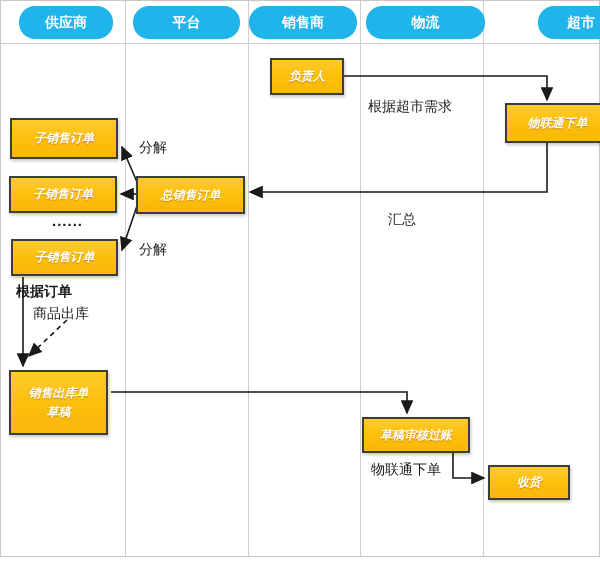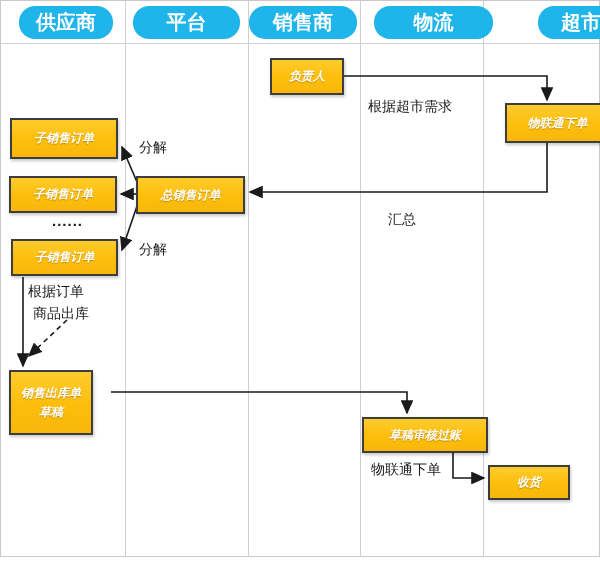--- a/index.html
+++ b/index.html
@@ -2,21 +2,21 @@
 <html><head>
 <meta charset="utf-8">
 <style>
   html,body{margin:0;padding:0;}
   body{font-family:"Liberation Sans","DejaVu Sans",sans-serif;background:#fff;}
   .canvas{position:relative;width:600px;height:563px;background:#fff;overflow:hidden;}
   .frame{position:absolute;left:0;top:0;width:598px;height:555px;border:1px solid #c8c8c8;}
   .vline{position:absolute;top:1px;width:1px;height:555px;background:#cfcfcf;}
   .hline{position:absolute;left:1px;width:598px;height:1px;background:#cfcfcf;}
   .lane-header{position:absolute;top:6px;height:33px;background:#1fb4ea;border-radius:16px;
-    color:#fff;font-weight:bold;font-size:20px;display:flex;align-items:center;
+    color:#fff;font-weight:bold;font-size:14px;display:flex;align-items:center;
     justify-content:center;box-sizing:border-box;}
   .node{position:absolute;background:linear-gradient(180deg,#ffcb2c 0%,#fdbe0b 55%,#f8b70b 100%);
     border:2px solid #3d3d3d;border-radius:0;color:#fff;font-weight:bold;font-size:12px;
     display:flex;flex-direction:column;align-items:center;justify-content:center;text-align:center;
     box-sizing:border-box;line-height:1.55;box-shadow:1px 2px 3px rgba(0,0,0,0.22);
     text-shadow:0 1px 1px rgba(150,95,0,0.55);font-style:italic;}
   .anno{position:absolute;font-size:14px;color:#1a1a1a;white-space:nowrap;}
   .anno.dots{font-weight:bold;letter-spacing:1px;font-size:15px;}
   .arrows{position:absolute;left:0;top:0;}
   .ln{stroke:#1a1a1a;stroke-width:1.6;fill:none;}
@@ -30,21 +30,21 @@
   <div class="frame"></div>
   <div class="vline" style="left:125px;"></div>
   <div class="vline" style="left:248px;"></div>
   <div class="vline" style="left:360px;"></div>
   <div class="vline" style="left:483px;"></div>
   <div class="hline" style="top:43px;"></div>
 
   <div class="lane-header" style="left:19px;width:94px;">供应商</div>
   <div class="lane-header" style="left:133px;width:107px;">平台</div>
   <div class="lane-header" style="left:249px;width:108px;">销售商</div>
-  <div class="lane-header" style="left:366px;width:119px;margin-left:8px;">物流</div>
+  <div class="lane-header" style="left:366px;width:119px;">物流</div>
   <div class="lane-header" style="left:497px;width:86px;margin-left:41px;">超市</div>
 
   <svg class="arrows" width="600" height="563">
     <defs>
       <marker id="ah" markerWidth="9" markerHeight="8" refX="8" refY="4" orient="auto">
         <path d="M0,0 L9,4 L0,8 z" fill="#1a1a1a"></path>
       </marker>
     </defs>
     <polyline points="344,76 547,76 547,100" class="ln" marker-end="url(#ah)"></polyline>
     <polyline points="547,143 547,192 250,192" class="ln" marker-end="url(#ah)"></polyline>
@@ -56,29 +56,29 @@
     <polyline points="111,392 407,392 407,413" class="ln" marker-end="url(#ah)"></polyline>
     <polyline points="453,453 453,478 484,478" class="ln" marker-end="url(#ah)"></polyline>
   </svg>
 
   <div class="node" style="left:270px;top:58px;width:74px;height:37px;">负责人</div>
   <div class="node" style="left:488px;top:103px;width:105px;height:40px;margin-left:17px;">物联通下单</div>
   <div class="node" style="left:136px;top:176px;width:109px;height:38px;">总销售订单</div>
   <div class="node" style="left:10px;top:118px;width:108px;height:41px;">子销售订单</div>
   <div class="node" style="left:9px;top:176px;width:108px;height:37px;">子销售订单</div>
   <div class="node" style="left:11px;top:239px;width:107px;height:37px;">子销售订单</div>
-  <div class="node" style="left:9px;top:370px;width:84px;height:65px;">
+  <div class="node" style="left:9px;top:370px;width:99px;height:65px;">
     <div>销售出库单</div>
     <div>草稿</div>
   </div>
-  <div class="node" style="left:362px;top:417px;width:126px;height:36px;">草稿审核过账</div>
+  <div class="node" style="left:362px;top:417px;width:108px;height:36px;">草稿审核过账</div>
   <div class="node" style="left:488px;top:465px;width:82px;height:35px;">收货</div>
 
   <span class="anno" style="left:368px;top:98px;">根据超市需求</span>
   <span class="anno" style="left:139px;top:139px;">分解</span>
   <span class="anno dots" style="left:52px;top:212px;">......</span>
   <span class="anno" style="left:139px;top:241px;">分解</span>
   <span class="anno" style="left:388px;top:211px;">汇总</span>
-  <span class="anno" style="left:28px;top:283px;">根据订单</span>
+  <span class="anno" style="left:16px;top:283px;font-weight:bold;">根据订单</span>
   <span class="anno" style="left:33px;top:305px;">商品出库</span>
   <span class="anno" style="left:371px;top:461px;">物联通下单</span>
 
 </div>
 
 </body></html>

